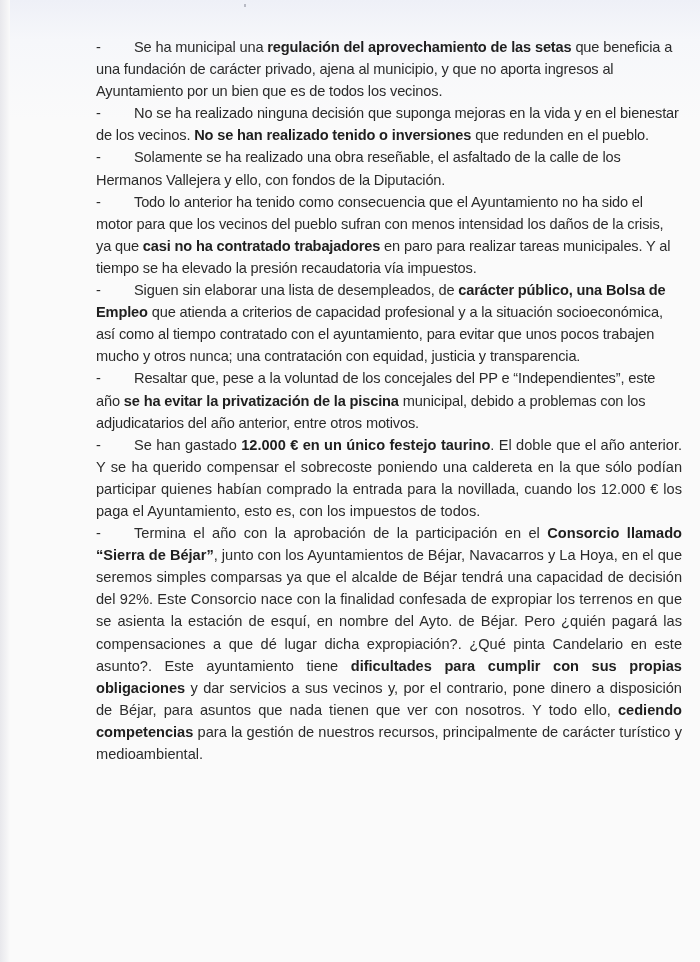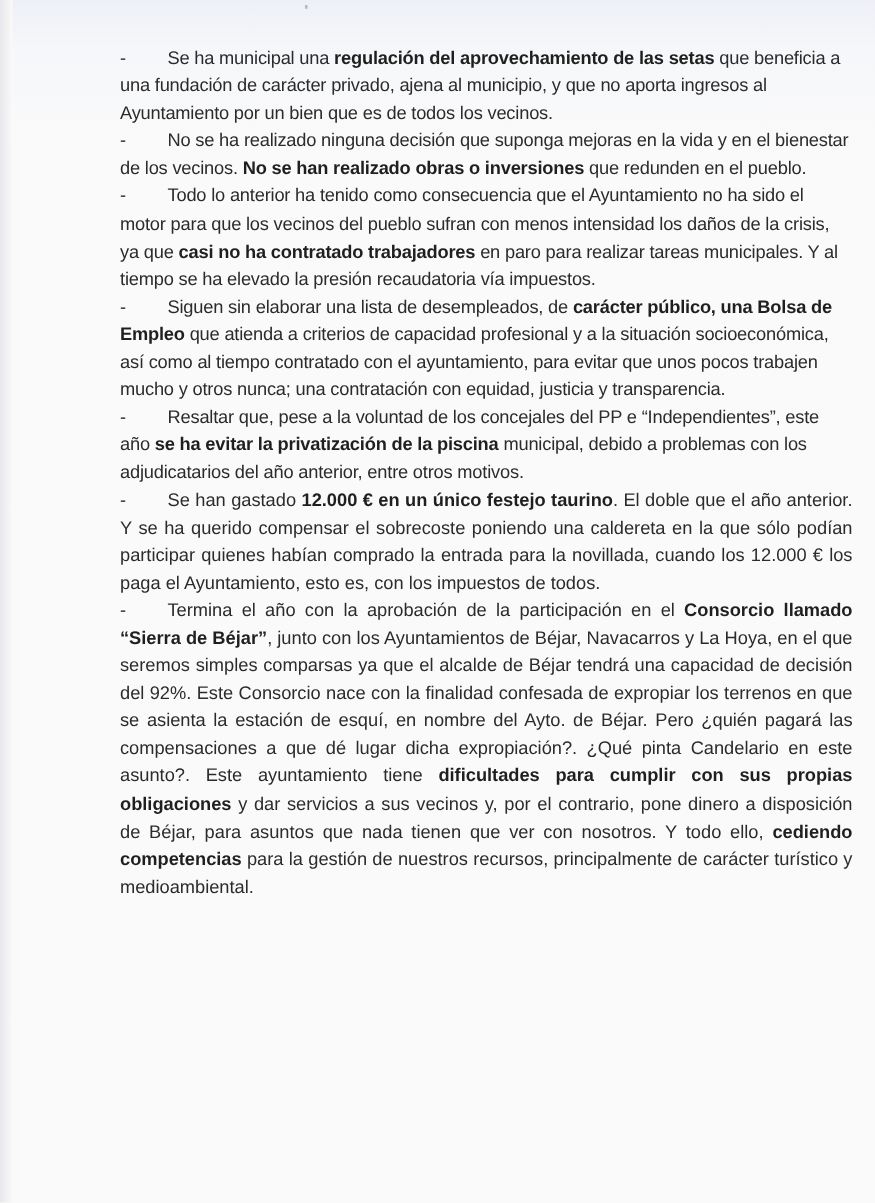--- a/index.html
+++ b/index.html
@@ -61,20 +61,21 @@
 </style>
 </head>
 <body>
 
 <div class="page">
   <div class="left-strip"></div>
   <div class="scan-dot"></div>
 
   <div class="content">
     <p class="item"><span class="dash">-</span><span>Se ha municipal una </span><b>regulación del aprovechamiento de las setas</b><span> que beneficia a una fundación de carácter privado, ajena al municipio,  y que no aporta ingresos al Ayuntamiento por un bien que es de todos los vecinos.</span></p>
-    <p class="item"><span class="dash">-</span><span>No se ha realizado ninguna decisión que suponga mejoras en la vida y en el bienestar de los vecinos. </span><b>No se han realizado obras o inversiones</b><span> que redunden en el pueblo.</span></p>
+    <p class="item"><span class="dash">-</span><span>No se ha realizado ninguna decisión que suponga mejoras en la vida y en el bienestar de los vecinos. </span><b>No se han realizado tenido o inversiones</b><span> que redunden en el pueblo.</span></p>
+    <p class="item"><span class="dash">-</span><span>Solamente se ha realizado una obra reseñable, el asfaltado de la calle de los Hermanos Vallejera y ello, con fondos de la Diputación.</span></p>
     <p class="item"><span class="dash">-</span><span>Todo lo anterior ha tenido como consecuencia que el Ayuntamiento no ha sido el motor para que los vecinos del pueblo sufran con menos intensidad los daños de la crisis, ya que </span><b>casi no ha contratado trabajadores</b><span> en paro para realizar tareas municipales. Y al tiempo se ha elevado la presión recaudatoria vía impuestos.</span></p>
     <p class="item"><span class="dash">-</span><span>Siguen sin elaborar una lista de desempleados, de </span><b>carácter público,  una Bolsa de Empleo</b><span> que atienda a criterios de capacidad profesional y a la situación socioeconómica, así como al  tiempo contratado con el ayuntamiento, para evitar que unos pocos trabajen mucho y otros nunca; una contratación con equidad, justicia y transparencia.</span></p>
     <p class="item"><span class="dash">-</span><span>Resaltar que, pese a la voluntad de los concejales del PP e “Independientes”, este año </span><b>se ha evitar la privatización de la piscina</b><span> municipal, debido a problemas con los adjudicatarios del año anterior, entre otros motivos.</span></p>
     <p class="item justify"><span class="dash">-</span><span>Se han gastado </span><b>12.000 € en un único festejo taurino</b><span>.  El doble que el año anterior. Y se ha querido compensar el sobrecoste poniendo una caldereta en la que sólo podían participar quienes habían comprado la entrada para la novillada, cuando los 12.000 € los paga el Ayuntamiento, esto es, con los impuestos de todos.</span></p>
     <p class="item justify"><span class="dash">-</span><span>Termina el año con la aprobación de la participación en el </span><b>Consorcio llamado “Sierra de Béjar”</b><span>, junto con los Ayuntamientos de Béjar, Navacarros y La Hoya, en el que seremos simples comparsas ya que el alcalde de Béjar tendrá una capacidad de decisión del 92%. Este Consorcio nace con la finalidad confesada de expropiar los terrenos en que se asienta la estación de esquí, en nombre del Ayto. de Béjar. Pero ¿quién pagará las compensaciones a que dé lugar dicha expropiación?. ¿Qué pinta Candelario en este asunto?. Este ayuntamiento tiene </span><b>dificultades para cumplir con sus propias obligaciones</b><span> y dar servicios a sus vecinos y, por el contrario, pone dinero a disposición de Béjar, para asuntos que nada tienen que ver con nosotros. Y todo ello, </span><b>cediendo competencias</b><span> para la gestión de nuestros recursos, principalmente de carácter turístico y medioambiental.</span></p>
   </div>
 </div>
 
 </body></html>

